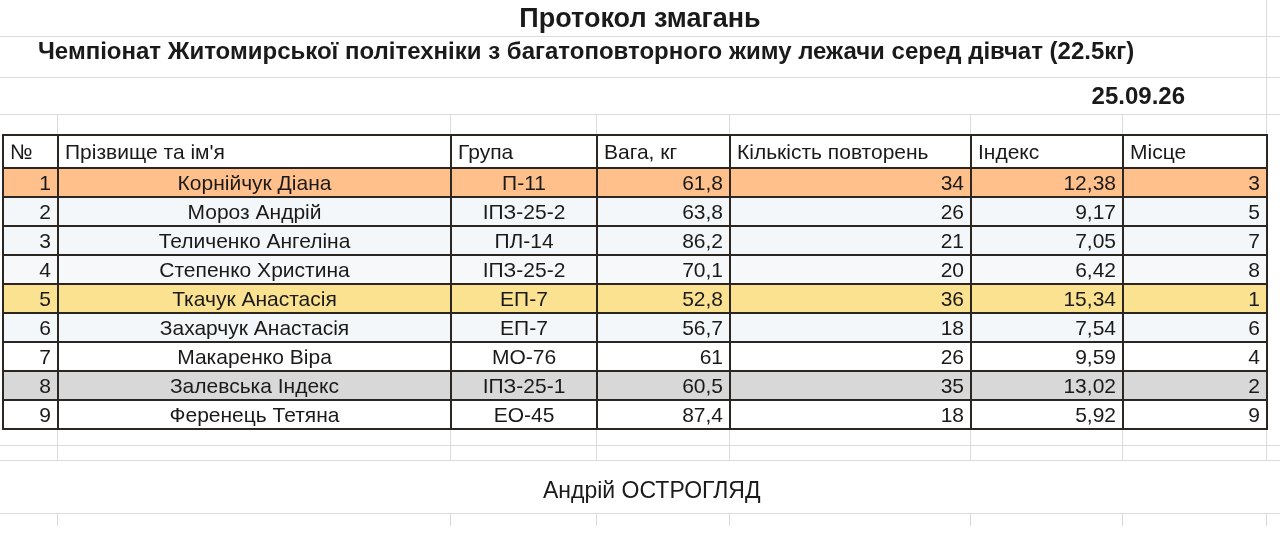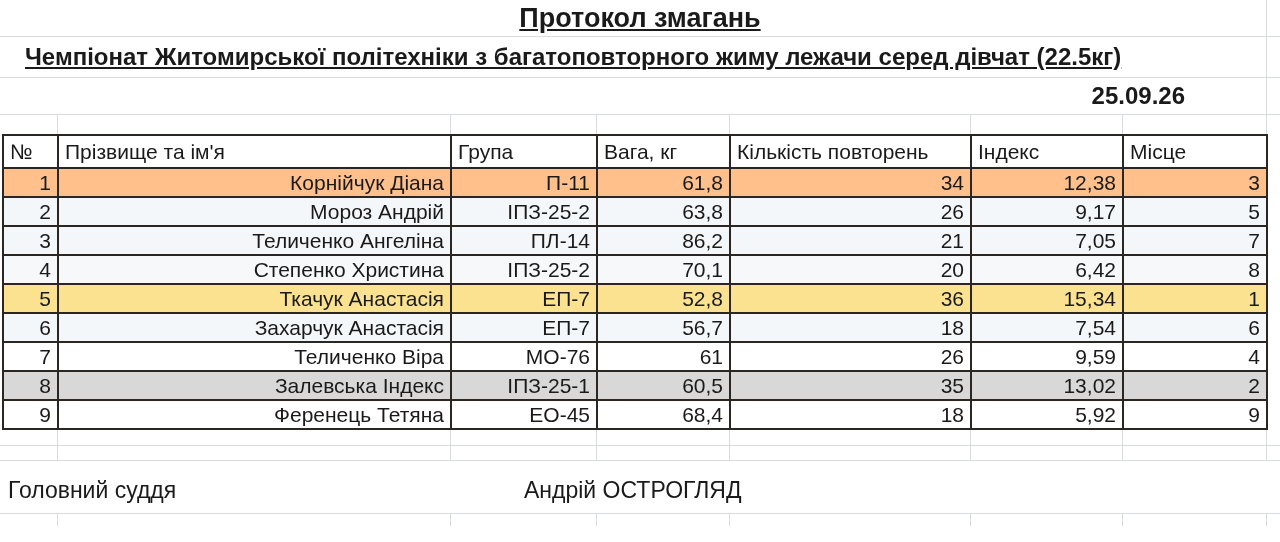--- a/index.html
+++ b/index.html
@@ -4,33 +4,33 @@
 <style>
   html,body { margin:0; padding:0; }
   body {
     width:1280px; height:542px;
     background:#ffffff;
     font-family:"Liberation Sans", sans-serif;
     color:#1a1a1a;
     position:relative;
     overflow:hidden;
   }
-  .hline { border-bottom:1px solid #d9dcdf;text-decoration:underline; }
+  .hline { border-bottom:1px solid #d9dcdf; }
   .vline {
     position:absolute; top:0; bottom:0; width:1px;
     background:#d9dcdf;
   }
   
   .title-row {
     height:36px; display:flex; align-items:center; justify-content:center;
     font-size:27px; font-weight:bold;
   }
   .subtitle-row {
-    height:41px; display:flex; align-items:center;
-    font-size:24px; font-weight:bold; padding-left:25px; box-sizing:border-box;
+    height:41px; display:flex; align-items:flex-start;
+    font-size:24px; font-weight:bold; padding-left:38px; box-sizing:border-box;
   }
   .location-row {
     height:36px; position:relative;
     font-size:24px; font-weight:bold;
   }
   .location-row .loc { position:absolute; left:84px; top:4px; }
   .location-row .date { position:absolute; right:95px; top:4px; }
   .spacer-row { height:19px; position:relative; }
 
   
@@ -40,30 +40,30 @@
     font-size:21px;
   }
   table.results th, table.results td {
     border:2px solid #2b2622;
     padding:0 6px;
     overflow:hidden; white-space:nowrap;
   }
   table.results th { height:31px; font-weight:normal; text-align:left; }
   table.results td { height:27px; }
   td.c0, td.c3, td.c4, td.c5, td.c6 { text-align:right; padding-right:5px; }
-  td.c1, td.c2 { text-align:right; }
+  td.c1, td.c2 { text-align:center; }
 
   
   .below-row-a { height:15px; position:relative; }
   .below-row-b { height:14px; position:relative; }
   .footer-row {
     height:52px; position:relative; font-size:23px;
   }
   .footer-row .judge-label { position:absolute; left:8px; bottom:9px; }
-  .footer-row .judge-name { position:absolute; left:524px; bottom:9px; }
+  .footer-row .judge-name { position:absolute; left:543px; bottom:9px; }
   .bottom-strip { height:12px; position:relative; }
 
   .edge-grid {
     position:absolute; width:1px; background:#d9dcdf;
     left:1266px; top:0; height:133px;
   }
 </style>
 </head>
 <body>
 
@@ -160,41 +160,41 @@
         <td class="c0">6</td>
         <td class="c1">Захарчук Анастасія</td>
         <td class="c2">ЕП-7</td>
         <td class="c3">56,7</td>
         <td class="c4">18</td>
         <td class="c5">7,54</td>
         <td class="c6">6</td>
       </tr>
       <tr style="background: rgb(255, 255, 255);">
         <td class="c0">7</td>
-        <td class="c1">Теличенко Віра</td>
+        <td class="c1">Макаренко Віра</td>
         <td class="c2">МО-76</td>
         <td class="c3">61</td>
         <td class="c4">26</td>
         <td class="c5">9,59</td>
         <td class="c6">4</td>
       </tr>
       <tr style="background: rgb(216, 216, 216);">
         <td class="c0">8</td>
         <td class="c1">Залевська Індекс</td>
         <td class="c2">ІПЗ-25-1</td>
         <td class="c3">60,5</td>
         <td class="c4">35</td>
         <td class="c5">13,02</td>
         <td class="c6">2</td>
       </tr>
       <tr style="background: rgb(255, 255, 255);">
         <td class="c0">9</td>
         <td class="c1">Ференець Тетяна</td>
         <td class="c2">ЕО-45</td>
-        <td class="c3">68,4</td>
+        <td class="c3">87,4</td>
         <td class="c4">18</td>
         <td class="c5">5,92</td>
         <td class="c6">9</td>
       </tr>
     </tbody>
 </table>
 
 <div class="below-row-a hline">
     <div class="vline" style="left: 57px;"></div>
     <div class="vline" style="left: 450px;"></div>
@@ -208,21 +208,20 @@
     <div class="vline" style="left: 57px;"></div>
     <div class="vline" style="left: 450px;"></div>
     <div class="vline" style="left: 596px;"></div>
     <div class="vline" style="left: 729px;"></div>
     <div class="vline" style="left: 970px;"></div>
     <div class="vline" style="left: 1122px;"></div>
     <div class="vline" style="left: 1266px;"></div>
   </div>
 
 <div class="footer-row hline">
-  <span class="judge-label">Головний суддя</span>
   <span class="judge-name">Андрій ОСТРОГЛЯД</span>
 </div>
 
 <div class="bottom-strip">
     <div class="vline" style="left: 57px;"></div>
     <div class="vline" style="left: 450px;"></div>
     <div class="vline" style="left: 596px;"></div>
     <div class="vline" style="left: 729px;"></div>
     <div class="vline" style="left: 970px;"></div>
     <div class="vline" style="left: 1122px;"></div>

